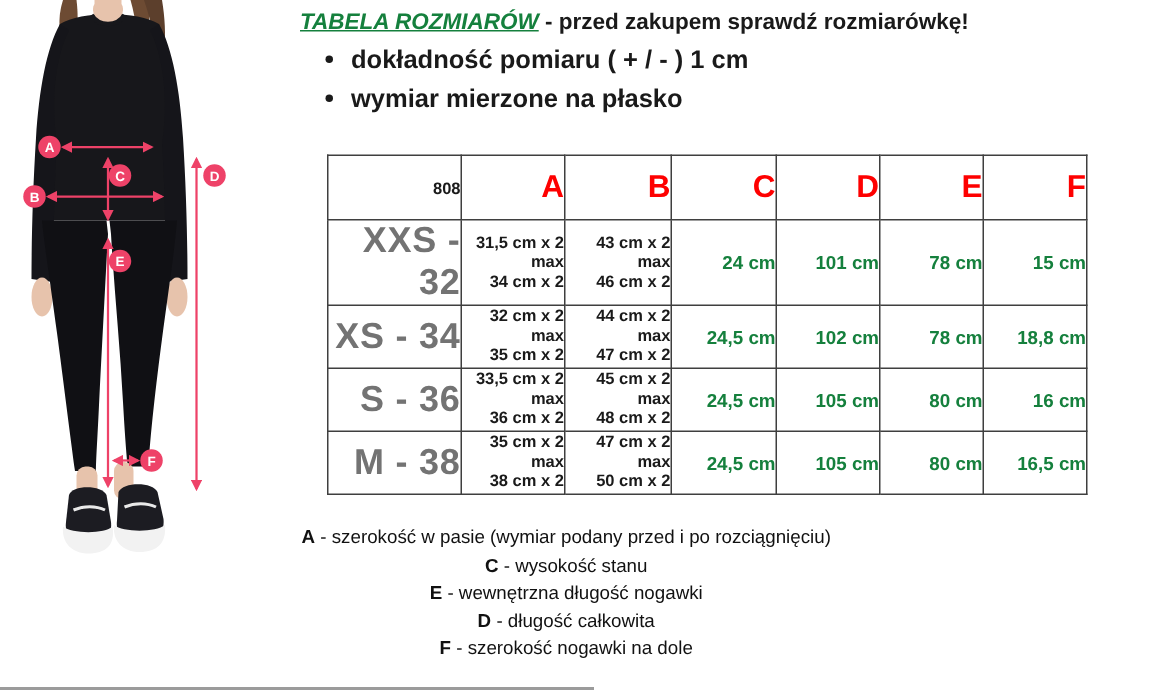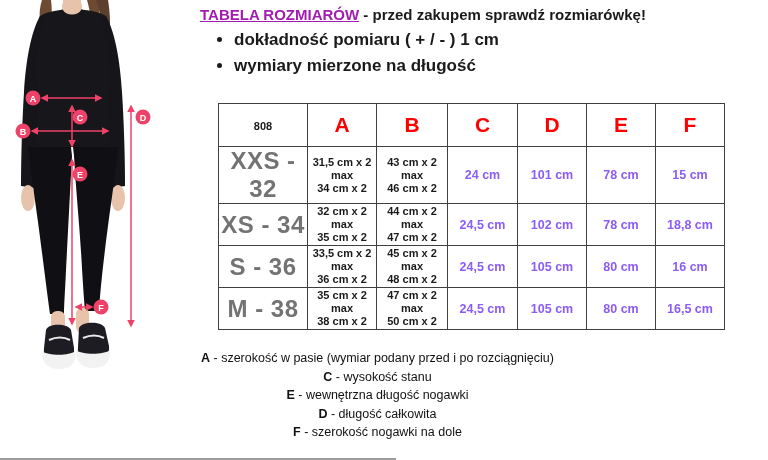--- a/index.html
+++ b/index.html
@@ -3,36 +3,36 @@
 <meta charset="utf-8">
 <style>
   html,body{margin:0;padding:0;}
   body{
     width:768px;height:460px;position:relative;background:#ffffff;
     font-family:"Liberation Sans", sans-serif;overflow:hidden;color:#1a1a1a;
   }
   
   .header{position:absolute;left:200px;top:6px;width:560px;}
   .title{font-size:15px;font-weight:bold;color:#1a1a1a;}
-  .title .hl{color:#a21caf;text-decoration:underline;}
+  .title .hl{color:#15803d;text-decoration:underline;font-style:italic;}
   ul.bullets{margin:7px 0 0 0;padding:0 0 0 34px;list-style:disc;}
   ul.bullets li{font-size:17px;font-weight:bold;margin-bottom:6px;}
   
   table.size-table{position:absolute;left:218px;top:103px;border-collapse:collapse;table-layout:fixed;}
-  table.size-table td{border:1px solid #3f3f3f;text-align:center;vertical-align:middle;padding:0;background:#fff;}
+  table.size-table td{border:1px solid #3f3f3f;text-align:right;vertical-align:middle;padding:0;background:#fff;}
   tr.hdr td{height:42px;}
   tr.datarow td{height:41px;}
   td.c-size{width:88px;}
   td.c-a{width:68px;} td.c-b{width:70px;} td.c-c{width:69px;}
   td.c-d{width:68px;} td.c-e{width:68px;} td.c-f{width:68px;}
   .code{font-size:11px;font-weight:bold;color:#1a1a1a;}
   .collet{font-size:21px;font-weight:bold;color:#fe0000;}
   .size-label{font-size:24px;font-weight:bold;color:#737373;letter-spacing:0.5px;}
   .ab{font-size:11px;font-weight:bold;line-height:13px;white-space:pre-line;color:#1a1a1a;}
-  .val{font-size:12.5px;font-weight:bold;color:#8b5cf6;}
+  .val{font-size:12.5px;font-weight:bold;color:#15803d;}
   
   .legend{position:absolute;left:201px;top:349px;font-size:12.5px;color:#111;text-align:center;}
   .legend-row{line-height:18.6px;white-space:nowrap;}
   .legend-row b{font-weight:bold;}
   
   .figure{position:absolute;left:0;top:0;width:200px;height:375px;}
   
   .bottom-rule{position:absolute;left:0;top:458px;width:396px;height:2px;background:#9b9b9b;}
 </style>
 </head>
@@ -103,21 +103,21 @@
     <text x="101" y="310.5" fill="#fff">F</text>
   </g>
 </svg>
 
 <div class="header">
   <div class="title">
     <span class="hl">TABELA ROZMIARÓW</span><span> - przed zakupem sprawdź rozmiarówkę!</span>
   </div>
   <ul class="bullets">
     <li>dokładność pomiaru ( + / - ) 1 cm</li>
-    <li>wymiary mierzone na długość</li>
+    <li>wymiar mierzone na płasko</li>
   </ul>
 </div>
 
 <table class="size-table">
   <tbody>
       <tr class="hdr">
     <td class="c-size"><span class="code">808</span></td>
     <td class="c-a"><span class="collet">A</span></td>
     <td class="c-b"><span class="collet">B</span></td>
     <td class="c-c"><span class="collet">C</span></td>

